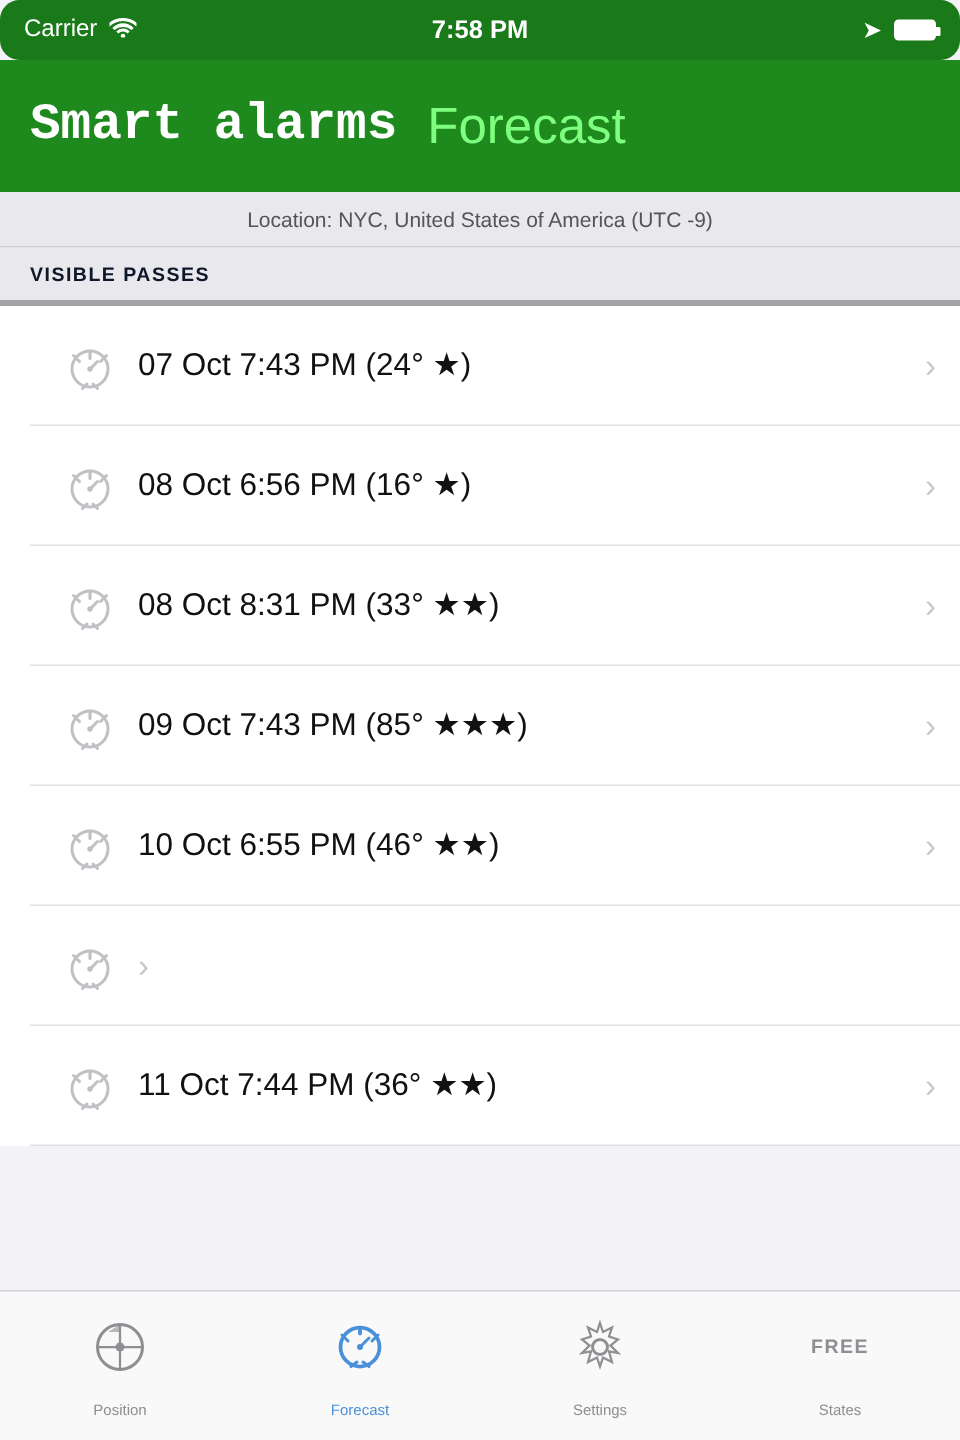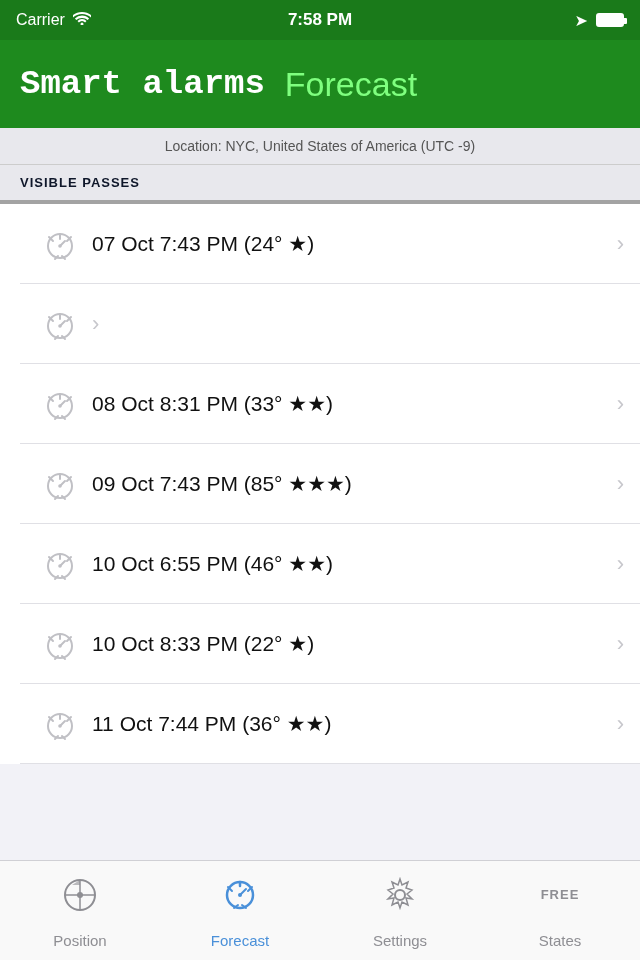--- a/index.html
+++ b/index.html
@@ -17,20 +17,21 @@
       width: 640px;
       height: 40px;
       background: #1a7a1a;
       display: flex;
       align-items: center;
       justify-content: flex-end;
       padding: 0 16px;
       color: white;
       font-size: 16px;
       font-weight: 500;
+      border-radius: 13px;
     }
     .status-left { display: flex; align-items: center; gap: 8px; }
     .status-center { position: absolute; left: 50%; transform: translateX(-50%); font-size: 17px; font-weight: 600; }
     .status-right { display: flex; align-items: center; gap: 8px; margin-left: auto; }
     .battery-icon {
       display: inline-block;
       width: 28px;
       height: 14px;
       border: 2px solid white;
       border-radius: 3px;
@@ -156,21 +157,21 @@
       flex: 1;
     }
     .tab-icon {
       width: 44px;
       height: 44px;
       display: flex;
       align-items: center;
       justify-content: center;
     }
     .tab-label {
-      font-size: 15px;
+      font-size: 10px;
       color: #8e8e93;
     }
     .tab-label.active {
       color: #4a90d9;
     }
     .tab-item.active .tab-label {
       color: #4a90d9;
     }
   </style>
 </head>
@@ -228,20 +229,21 @@
           <circle cx="18" cy="20" r="12" stroke="#c0c0c5" stroke-width="2" fill="none"></circle>
           <line x1="18" y1="8" x2="18" y2="13" stroke="#c0c0c5" stroke-width="2" stroke-linecap="round"></line>
           <line x1="18" y1="20" x2="23" y2="15" stroke="#c0c0c5" stroke-width="2" stroke-linecap="round"></line>
           <circle cx="18" cy="20" r="1.8" fill="#c0c0c5"></circle>
           <line x1="7" y1="11" x2="11" y2="15" stroke="#c0c0c5" stroke-width="2" stroke-linecap="round"></line>
           <line x1="29" y1="11" x2="25" y2="15" stroke="#c0c0c5" stroke-width="2" stroke-linecap="round"></line>
           <line x1="13" y1="33" x2="16" y2="30" stroke="#c0c0c5" stroke-width="2" stroke-linecap="round"></line>
           <line x1="23" y1="33" x2="20" y2="30" stroke="#c0c0c5" stroke-width="2" stroke-linecap="round"></line>
         </svg>
       </div>
+      <span class="pass-text">08 Oct 6:56 PM (16° ★)</span>
       <span class="chevron">›</span>
     </div>
     <div class="pass-row">
       <div class="alarm-icon">
         <svg class="alarm-svg" viewBox="0 0 36 36" fill="none" xmlns="http://www.w3.org/2000/svg">
           <circle cx="18" cy="20" r="12" stroke="#c0c0c5" stroke-width="2" fill="none"></circle>
           <line x1="18" y1="8" x2="18" y2="13" stroke="#c0c0c5" stroke-width="2" stroke-linecap="round"></line>
           <line x1="18" y1="20" x2="23" y2="15" stroke="#c0c0c5" stroke-width="2" stroke-linecap="round"></line>
           <circle cx="18" cy="20" r="1.8" fill="#c0c0c5"></circle>
           <line x1="7" y1="11" x2="11" y2="15" stroke="#c0c0c5" stroke-width="2" stroke-linecap="round"></line>
@@ -291,21 +293,20 @@
           <circle cx="18" cy="20" r="12" stroke="#c0c0c5" stroke-width="2" fill="none"></circle>
           <line x1="18" y1="8" x2="18" y2="13" stroke="#c0c0c5" stroke-width="2" stroke-linecap="round"></line>
           <line x1="18" y1="20" x2="23" y2="15" stroke="#c0c0c5" stroke-width="2" stroke-linecap="round"></line>
           <circle cx="18" cy="20" r="1.8" fill="#c0c0c5"></circle>
           <line x1="7" y1="11" x2="11" y2="15" stroke="#c0c0c5" stroke-width="2" stroke-linecap="round"></line>
           <line x1="29" y1="11" x2="25" y2="15" stroke="#c0c0c5" stroke-width="2" stroke-linecap="round"></line>
           <line x1="13" y1="33" x2="16" y2="30" stroke="#c0c0c5" stroke-width="2" stroke-linecap="round"></line>
           <line x1="23" y1="33" x2="20" y2="30" stroke="#c0c0c5" stroke-width="2" stroke-linecap="round"></line>
         </svg>
       </div>
-      <span class="pass-text">10 Oct 8:33 PM (22° ★)</span>
       <span class="chevron">›</span>
     </div>
     <div class="pass-row">
       <div class="alarm-icon">
         <svg class="alarm-svg" viewBox="0 0 36 36" fill="none" xmlns="http://www.w3.org/2000/svg">
           <circle cx="18" cy="20" r="12" stroke="#c0c0c5" stroke-width="2" fill="none"></circle>
           <line x1="18" y1="8" x2="18" y2="13" stroke="#c0c0c5" stroke-width="2" stroke-linecap="round"></line>
           <line x1="18" y1="20" x2="23" y2="15" stroke="#c0c0c5" stroke-width="2" stroke-linecap="round"></line>
           <circle cx="18" cy="20" r="1.8" fill="#c0c0c5"></circle>
           <line x1="7" y1="11" x2="11" y2="15" stroke="#c0c0c5" stroke-width="2" stroke-linecap="round"></line>

